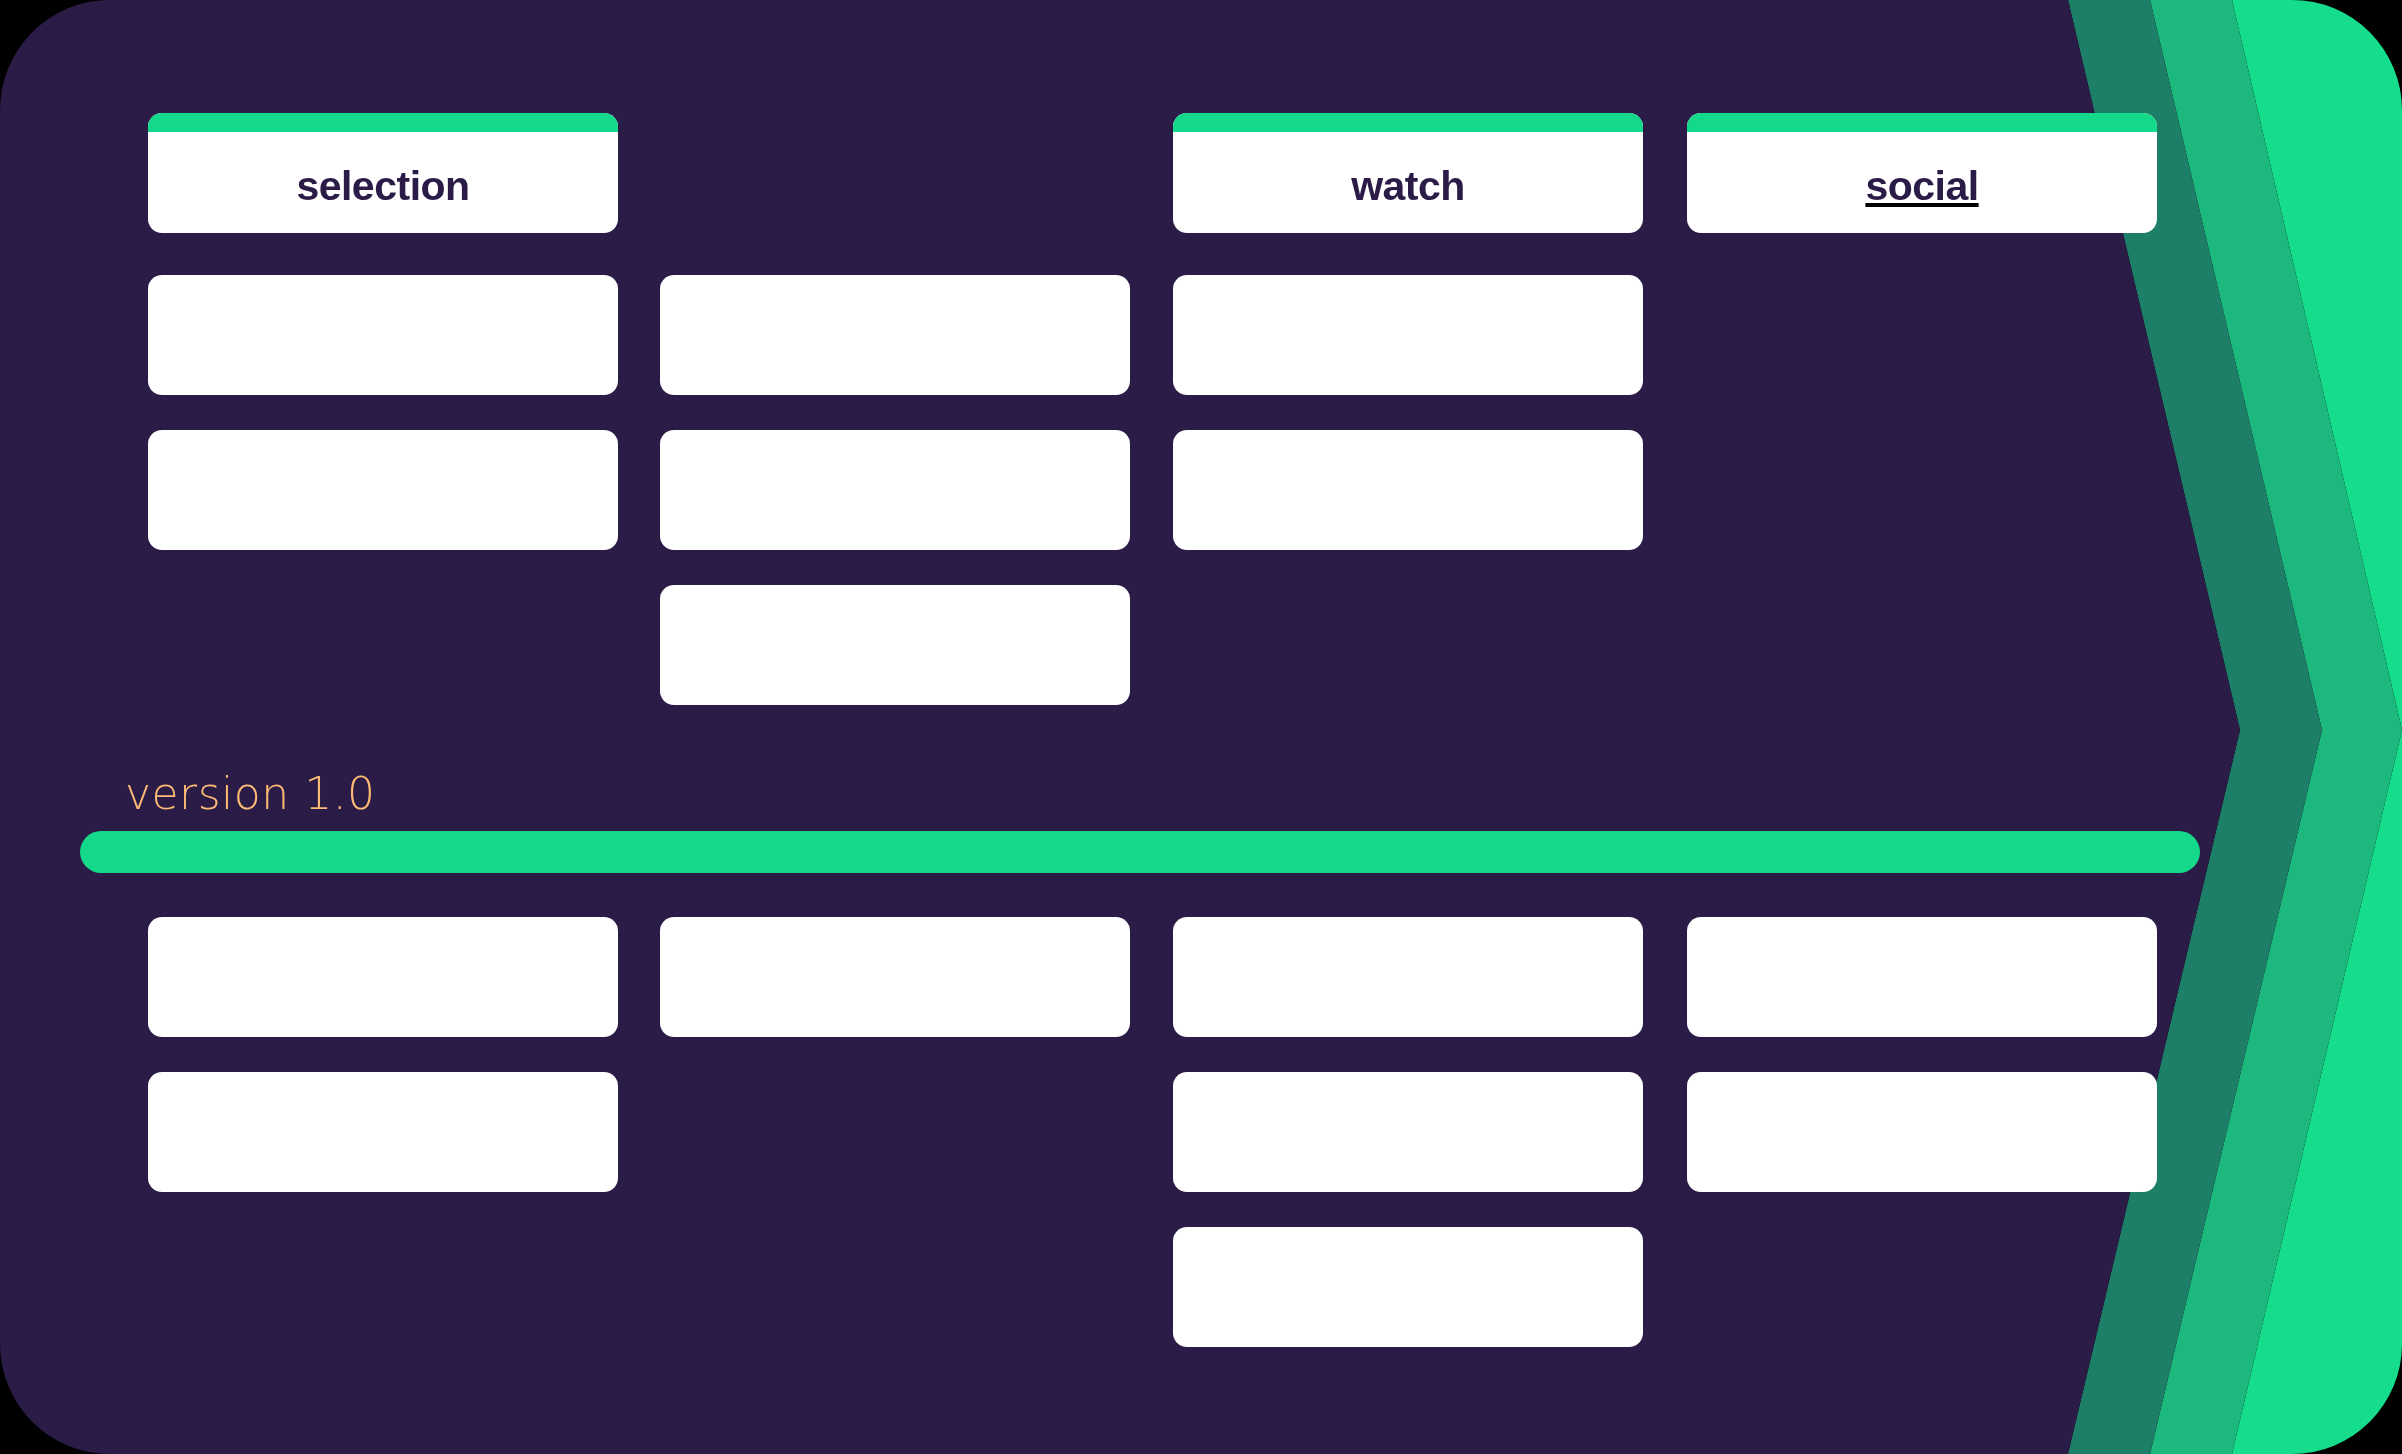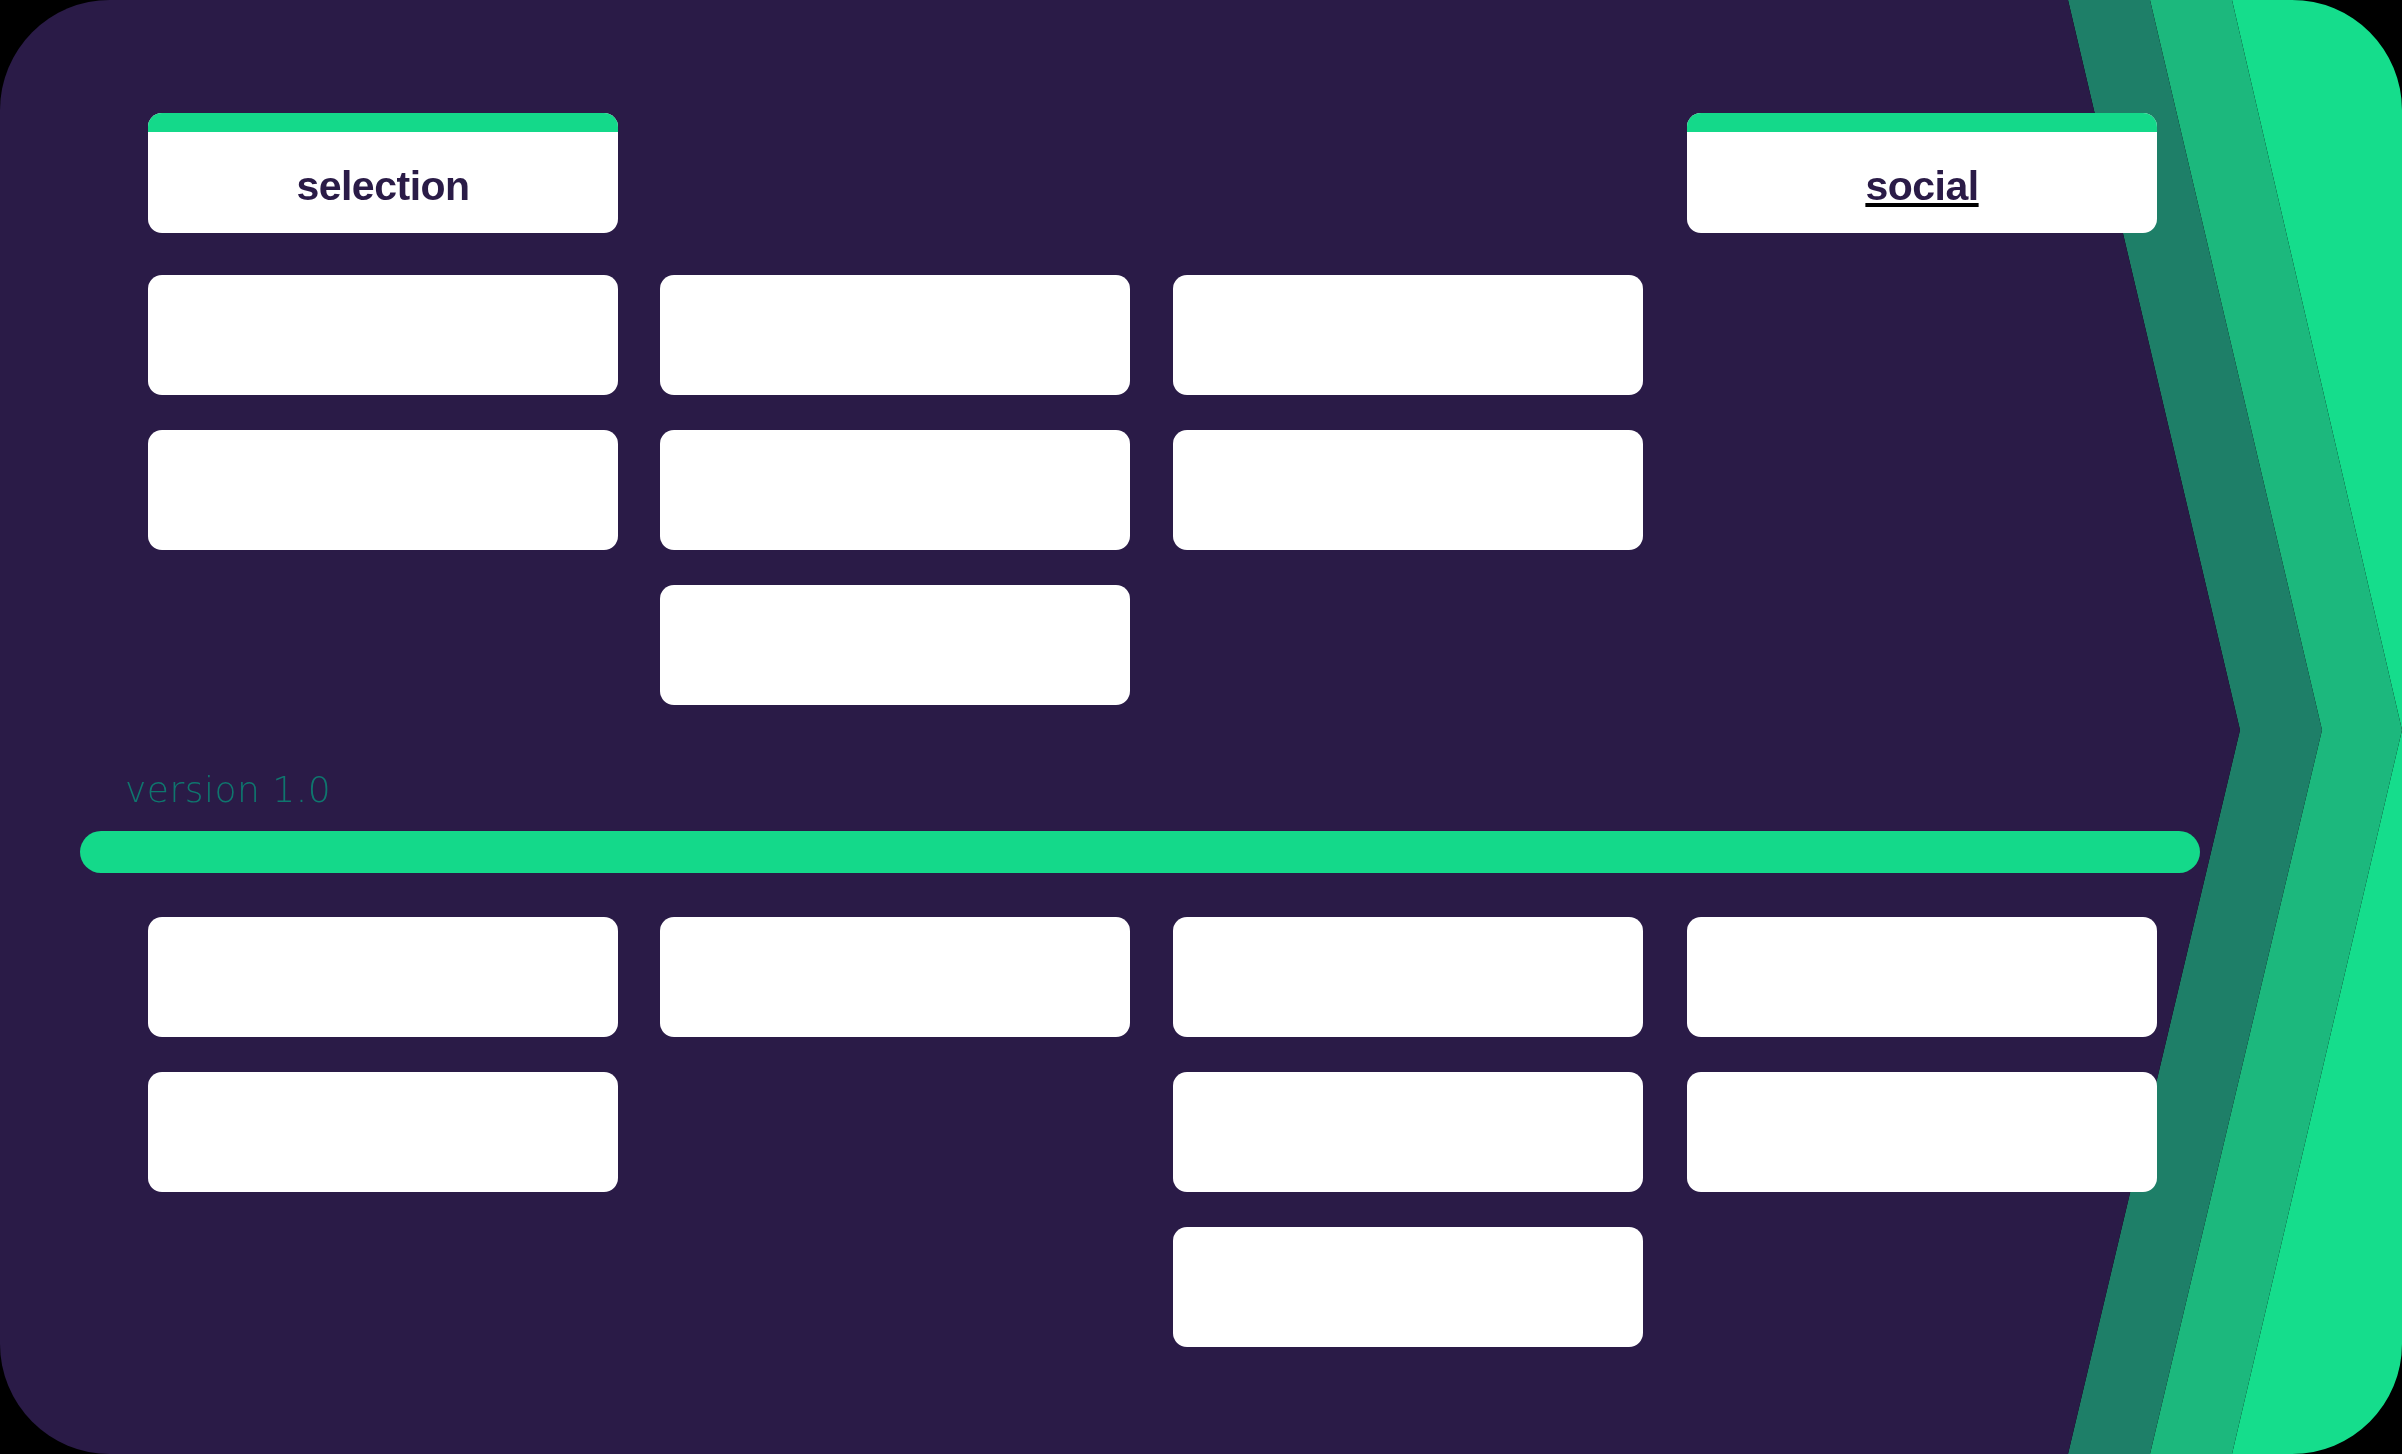--- a/index.html
+++ b/index.html
@@ -57,23 +57,23 @@
     font-weight:bold;
     color:#2A1B47;
     letter-spacing:-0.5px;
     line-height:1;
   }
 
   .version {
     position:absolute;
     left:125px;
     top:772px;
-    font-size:36px;
+    font-size:44px;
     font-weight:300;
-    color:#0f766e;
+    color:#fdba74;
     letter-spacing:0.5px;
     line-height:1;
     font-family:"DejaVu Sans", sans-serif;
   }
 
   .divider {
     position:absolute;
     left:80px;
     top:831px;
     width:2120px;
@@ -104,20 +104,24 @@
   </svg>
 
   <div class="content">
 
     <div class="card head" style="left:148px; top:113px; width:470px; height:120px;">
       <div class="strip"></div>
       <span class="label">selection</span>
     </div>
 
 
+    <div class="card head" style="left:1173px; top:113px; width:470px; height:120px;">
+      <div class="strip"></div>
+      <span class="label">watch</span>
+    </div>
 
     <div class="card head" style="left:1687px; top:113px; width:470px; height:120px;text-decoration:underline;">
       <div class="strip"></div>
       <span class="label">social</span>
     </div>
 
     <div class="card" style="left:148px;  top:275px; width:470px; height:120px;"></div>
     <div class="card" style="left:148px;  top:430px; width:470px; height:120px;"></div>
 
     <div class="card" style="left:660px;  top:275px; width:470px; height:120px;"></div>

